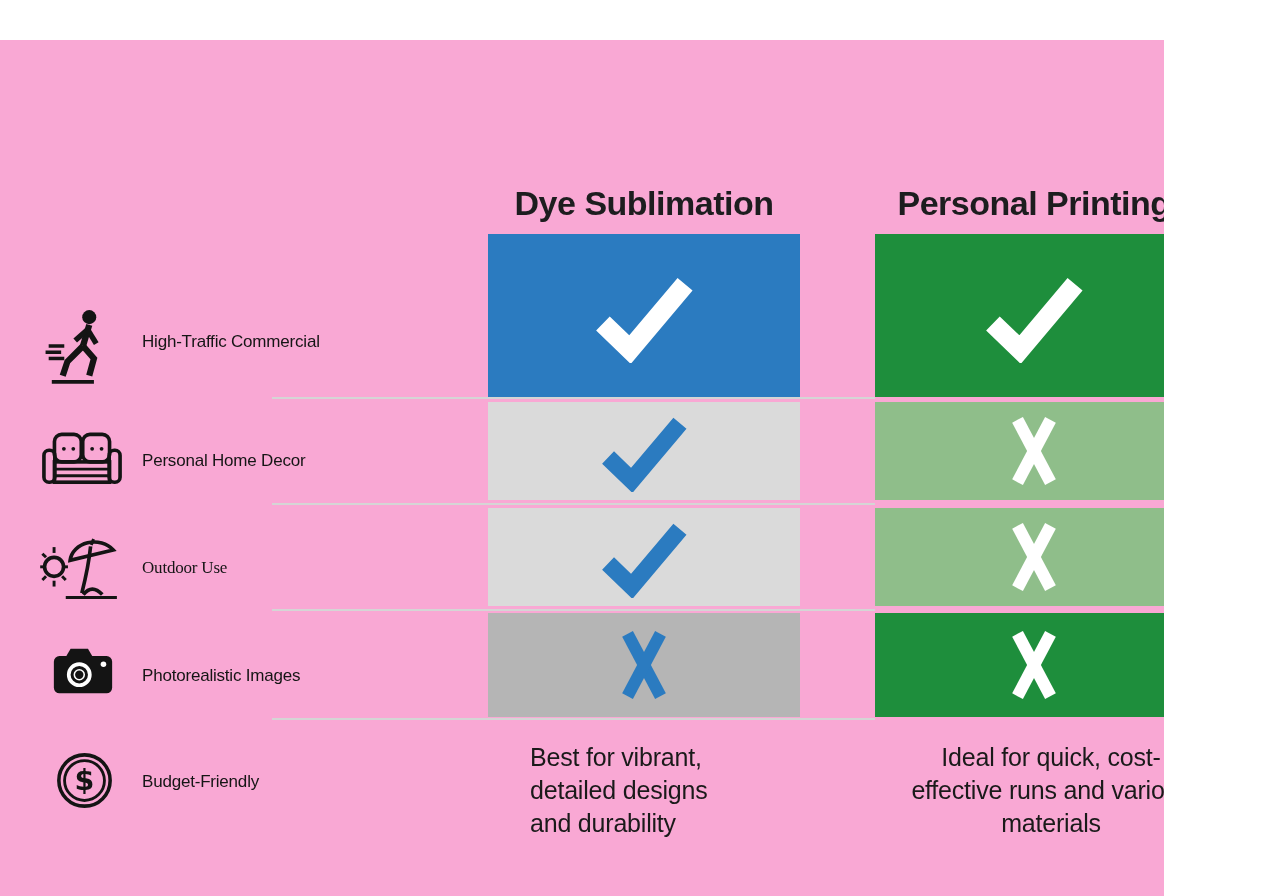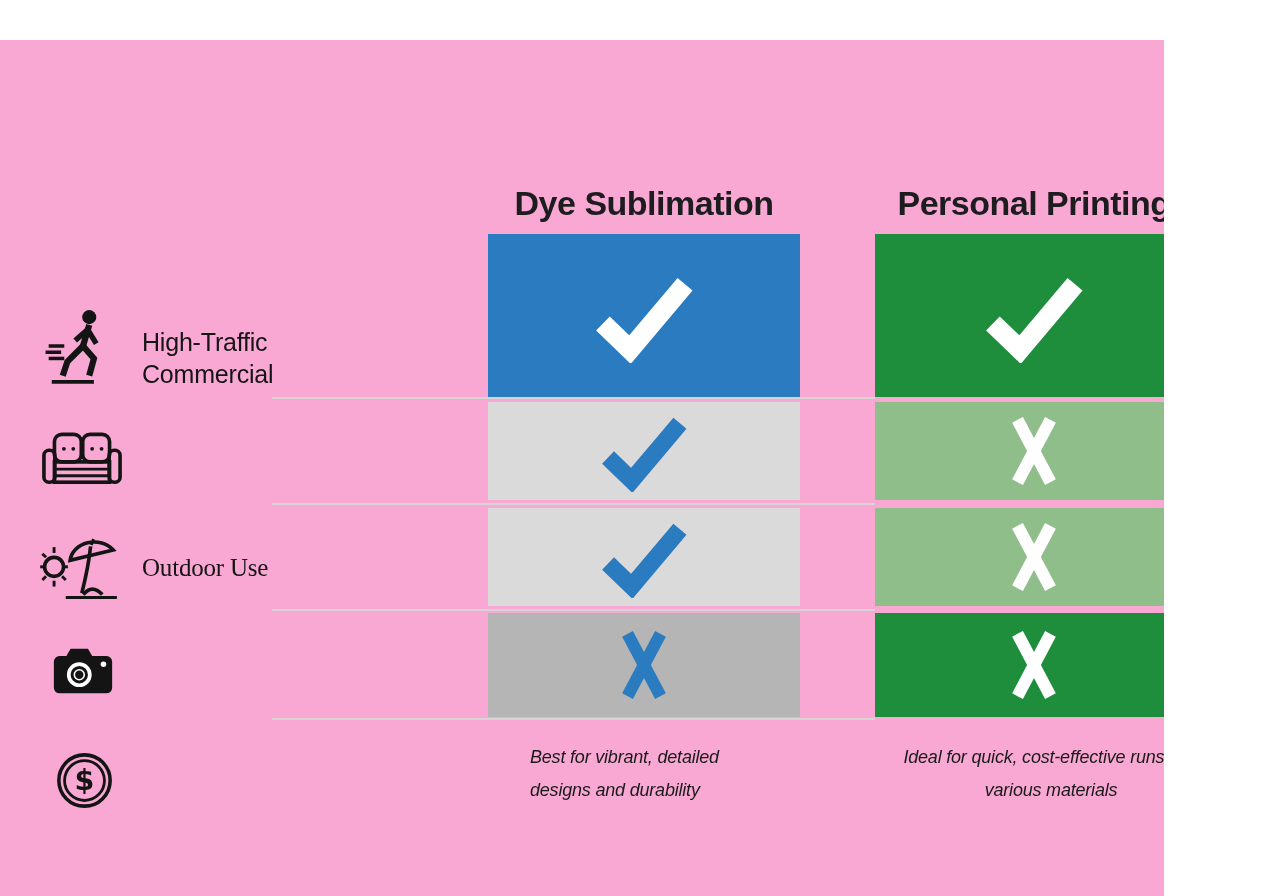--- a/index.html
+++ b/index.html
@@ -32,31 +32,31 @@
 
   
   .row-icon{position:absolute;color:#141414;}
   .icon-1{left:44px;top:264px;width:78px;height:84px;}
   .icon-2{left:42px;top:390px;width:80px;height:58px;}
   .icon-3{left:38px;top:490px;width:84px;height:70px;}
   .icon-4{left:52px;top:605px;width:62px;height:52px;}
   .icon-5{left:56px;top:712px;width:57px;height:57px;}
   .row-icon svg{width:100%;height:100%;display:block;}
 
-  .row-label{position:absolute;left:142px;font-size:25px;line-height:32px;color:#151515;
+  .row-label{position:absolute;left:142px;font-size:17px;line-height:32px;color:#151515;
              letter-spacing:-0.2px;}
   .label-1{top:286px;width:178px;}
   .label-2{top:405px;width:320px;}
   .label-3{top:512px;width:320px;font-family:Liberation Serif, serif;}
   .label-4{top:620px;width:320px;}
   .label-5{top:726px;width:320px;}
 
   
-  .footer{position:absolute;top:701px;font-size:18px;line-height:33px;color:#1a1a1a;
-          letter-spacing:-0.2px;font-style:italic;}
+  .footer{position:absolute;top:701px;font-size:25px;line-height:33px;color:#1a1a1a;
+          letter-spacing:-0.2px;}
   .footer.dye{left:530px;width:222px;}
   .footer.digital{left:901px;width:300px;text-align:center;}
 </style>
 </head>
 <body>
 
 <div class="canvas">
 
   <div class="col-header dye">Dye Sublimation</div>
   <div class="col-header digital">Personal Printing</div>
@@ -123,21 +123,24 @@
   </div>
   <div class="row-icon icon-5">
     <svg viewBox="0 0 80 80" fill="none" stroke="currentColor">
       <circle cx="40" cy="40" r="36" stroke-width="5"></circle>
       <circle cx="40" cy="40" r="28" stroke-width="4"></circle>
       <text x="40" y="54" text-anchor="middle" font-family="DejaVu Sans, sans-serif" font-size="40" font-weight="bold" fill="currentColor" stroke="none">$</text>
     </svg>
   </div>
 
   <div class="row-label label-1">High-Traffic Commercial</div>
+  <div class="row-label label-2">Personal Home Decor</div>
   <div class="row-label label-3">Outdoor Use</div>
+  <div class="row-label label-4">Photorealistic Images</div>
+  <div class="row-label label-5">Budget-Friendly</div>
 
   <div class="cell c-dye r1" style="background: rgb(43, 123, 192);">
     <svg class="mark mark-check" viewBox="0 0 120 100" style="display: block; color: rgb(255, 255, 255);">
       <polyline points="16,58 45,86 104,16" fill="none" stroke="currentColor" stroke-width="21"></polyline>
     </svg>
 
   </div>
   <div class="cell c-dye r2" style="background: rgb(218, 218, 218);">
     <svg class="mark mark-check" viewBox="0 0 120 100" style="display: block; color: rgb(43, 123, 192);">
       <polyline points="16,58 45,86 104,16" fill="none" stroke="currentColor" stroke-width="21"></polyline>

